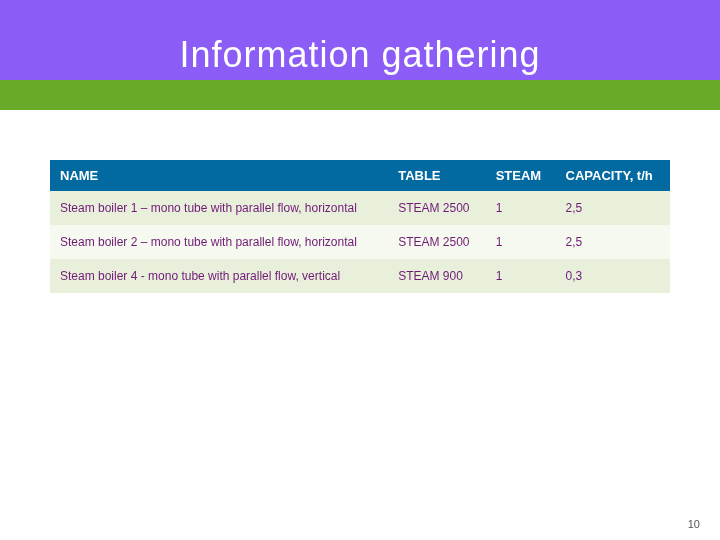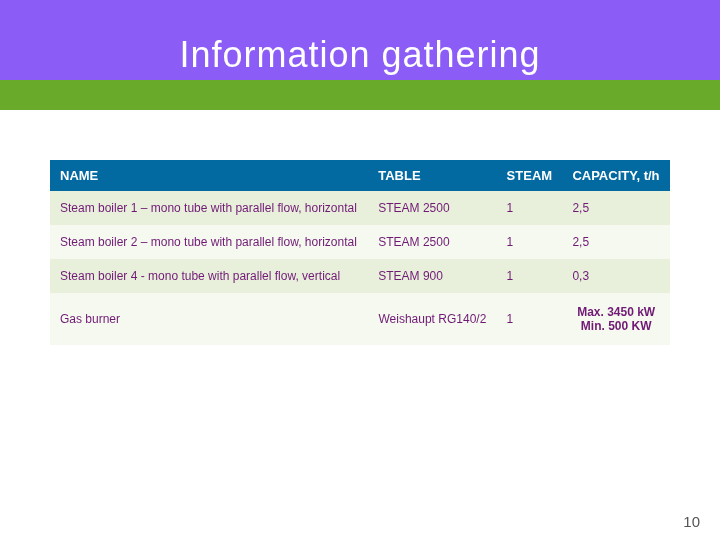--- a/index.html
+++ b/index.html
@@ -94,21 +94,21 @@
     }
     .gas-row td {
       padding: 12px 10px;
       vertical-align: middle;
     }
 
     .page-number {
       position: absolute;
       bottom: 10px;
       right: 20px;
-      font-size: 15px;
+      font-size: 11px;
       color: #555;
     }
   </style>
 </head>
 <body>
 
 <div class="header">
   <h1 class="header-title">Information gathering</h1>
 </div>
 
@@ -136,26 +136,18 @@
         <td>STEAM 2500</td>
         <td>1</td>
         <td>2,5</td>
       </tr>
       <tr>
         <td>Steam boiler 4 - mono tube with parallel flow, vertical</td>
         <td>STEAM 900</td>
         <td>1</td>
         <td>0,3</td>
       </tr>
-      <tr class="gas-row">
-        <td>Gas burner</td>
-        <td style="text-align:center;">
-          <span>Weishaupt RG140/2</span>
-        </td>
-        <td>1</td>
-        <td style="font-weight:bold; text-align:center;">Max. 3450 kW<br>Min. 500 KW</td>
-      </tr>
     </tbody>
   </table>
 
 </div>
 
 <div class="page-number">10</div>
 
 </body></html>

